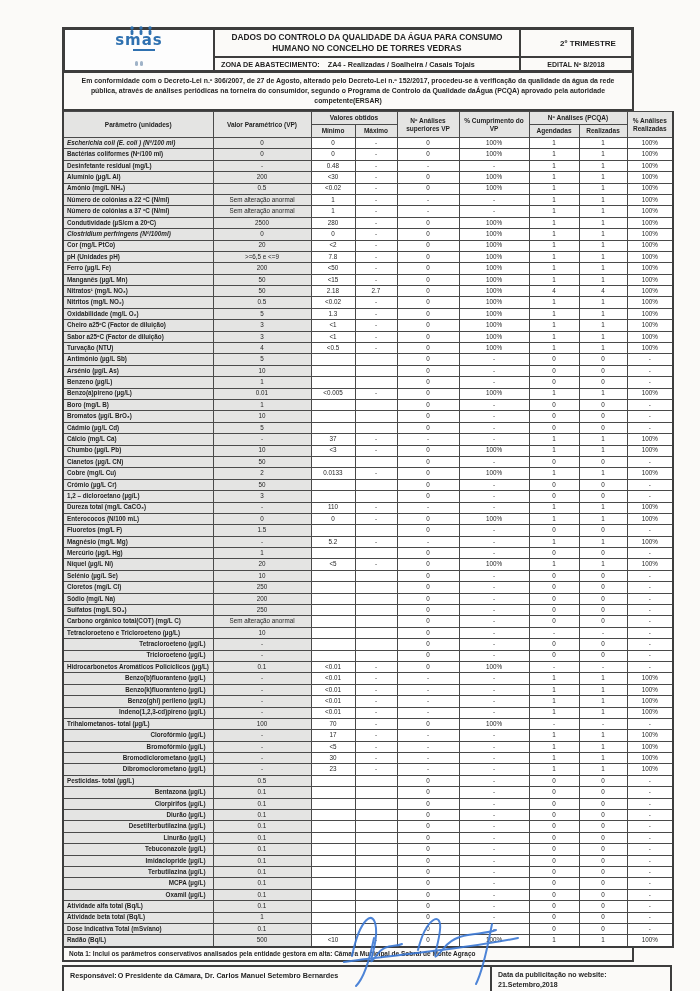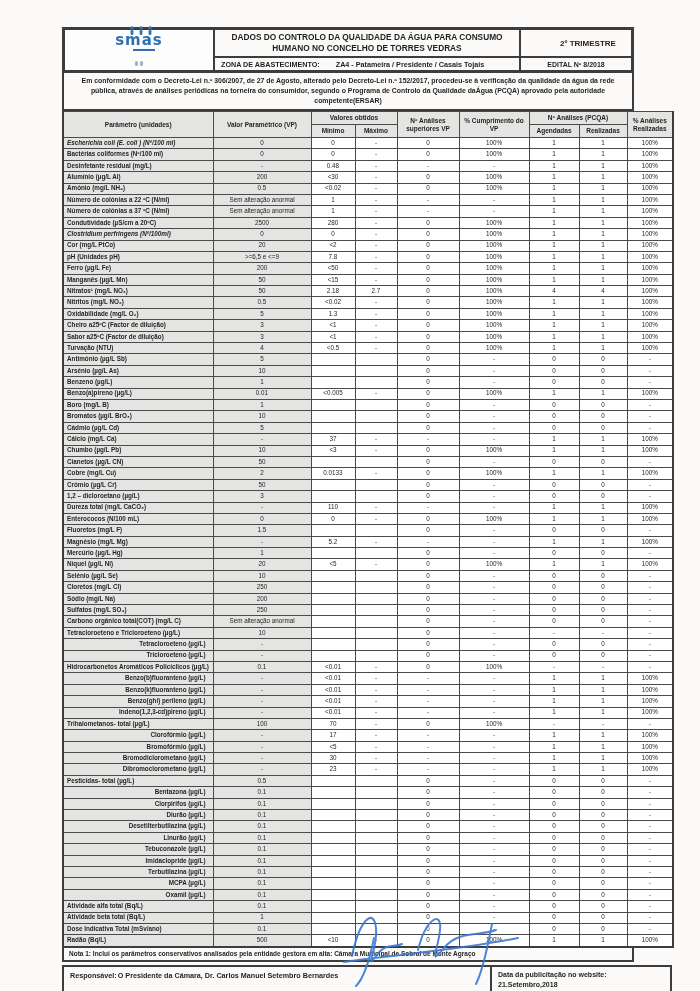--- a/index.html
+++ b/index.html
@@ -23,21 +23,21 @@
   .hdr-logo{grid-row:1/3;position:relative;background:#fdfdfd;}
   .logo-wrap{position:relative;line-height:1;text-align:center;}
   .logo-text{font-weight:bold;font-size:15px;letter-spacing:1px;color:#2f71b0;font-family:"DejaVu Sans", sans-serif;}
   .logo-people{position:absolute;top:-6px;left:13px;}
   .logo-underline{display:block;margin:0 auto;width:22px;height:2px;background:#2f71b0;margin-top:1px;margin-left:18px;}
   .logo-sub{display:block;margin-top:2px;text-align:center;}
   .logo-sub i{display:inline-block;width:3px;height:5px;background:#9fb3c8;border-radius:2px;margin:0 1px;}
   .hdr-title{font-weight:bold;font-size:8.3px;text-align:center;padding:0 14px;line-height:1.35;}
   .hdr-trim{font-weight:bold;font-size:8px;padding-left:24px;}
   .hdr-zona{font-weight:bold;font-size:7.2px;justify-content:flex-start !important;padding-left:6px;}
-  .hdr-zona .zl{margin-right:16px;}
+  .hdr-zona .zl{margin-right:8px;}
   .hdr-edital{font-weight:bold;font-size:7px;}
 
   
   .legal{
     border:2px solid #3d3d3d;border-top:none;
     font-size:6.9px;font-weight:bold;text-align:center;
     padding:3px 4px;line-height:1.45;
   }
 
   
@@ -112,21 +112,21 @@
         </svg>
         <span class="logo-text">smas</span>
         <span class="logo-underline"></span>
         <span class="logo-sub"><i></i><i></i></span>
       </div>
     </div>
     <div class="hdr-title">DADOS DO CONTROLO DA QUALIDADE DA ÁGUA PARA CONSUMO HUMANO NO CONCELHO DE TORRES VEDRAS</div>
     <div class="hdr-trim">2º TRIMESTRE</div>
     <div class="hdr-zona">
       <span class="zl">ZONA DE ABASTECIMENTO:</span>
-      <span>ZA4 - Patameira / Presidente / Casais Tojais</span>
+      <span>ZA4 - Realizadas / Soalheira / Casais Tojais</span>
     </div>
     <div class="hdr-edital">EDITAL Nº 8/2018</div>
   </div>
 
   <div class="legal">Em conformidade com o Decreto-Lei n.º 306/2007, de 27 de Agosto, alterado pelo Decreto-Lei n.º 152/2017, procedeu-se à verificação da qualidade da água da rede pública, através de análises periódicas na torneira do consumidor, segundo o Programa de Controlo da Qualidade daÁgua (PCQA) aprovado pela autoridade competente(ERSAR)</div>
 
   <table class="wq outer-border">
     <colgroup>
       <col class="c-param">
         <col class="c-vp">

